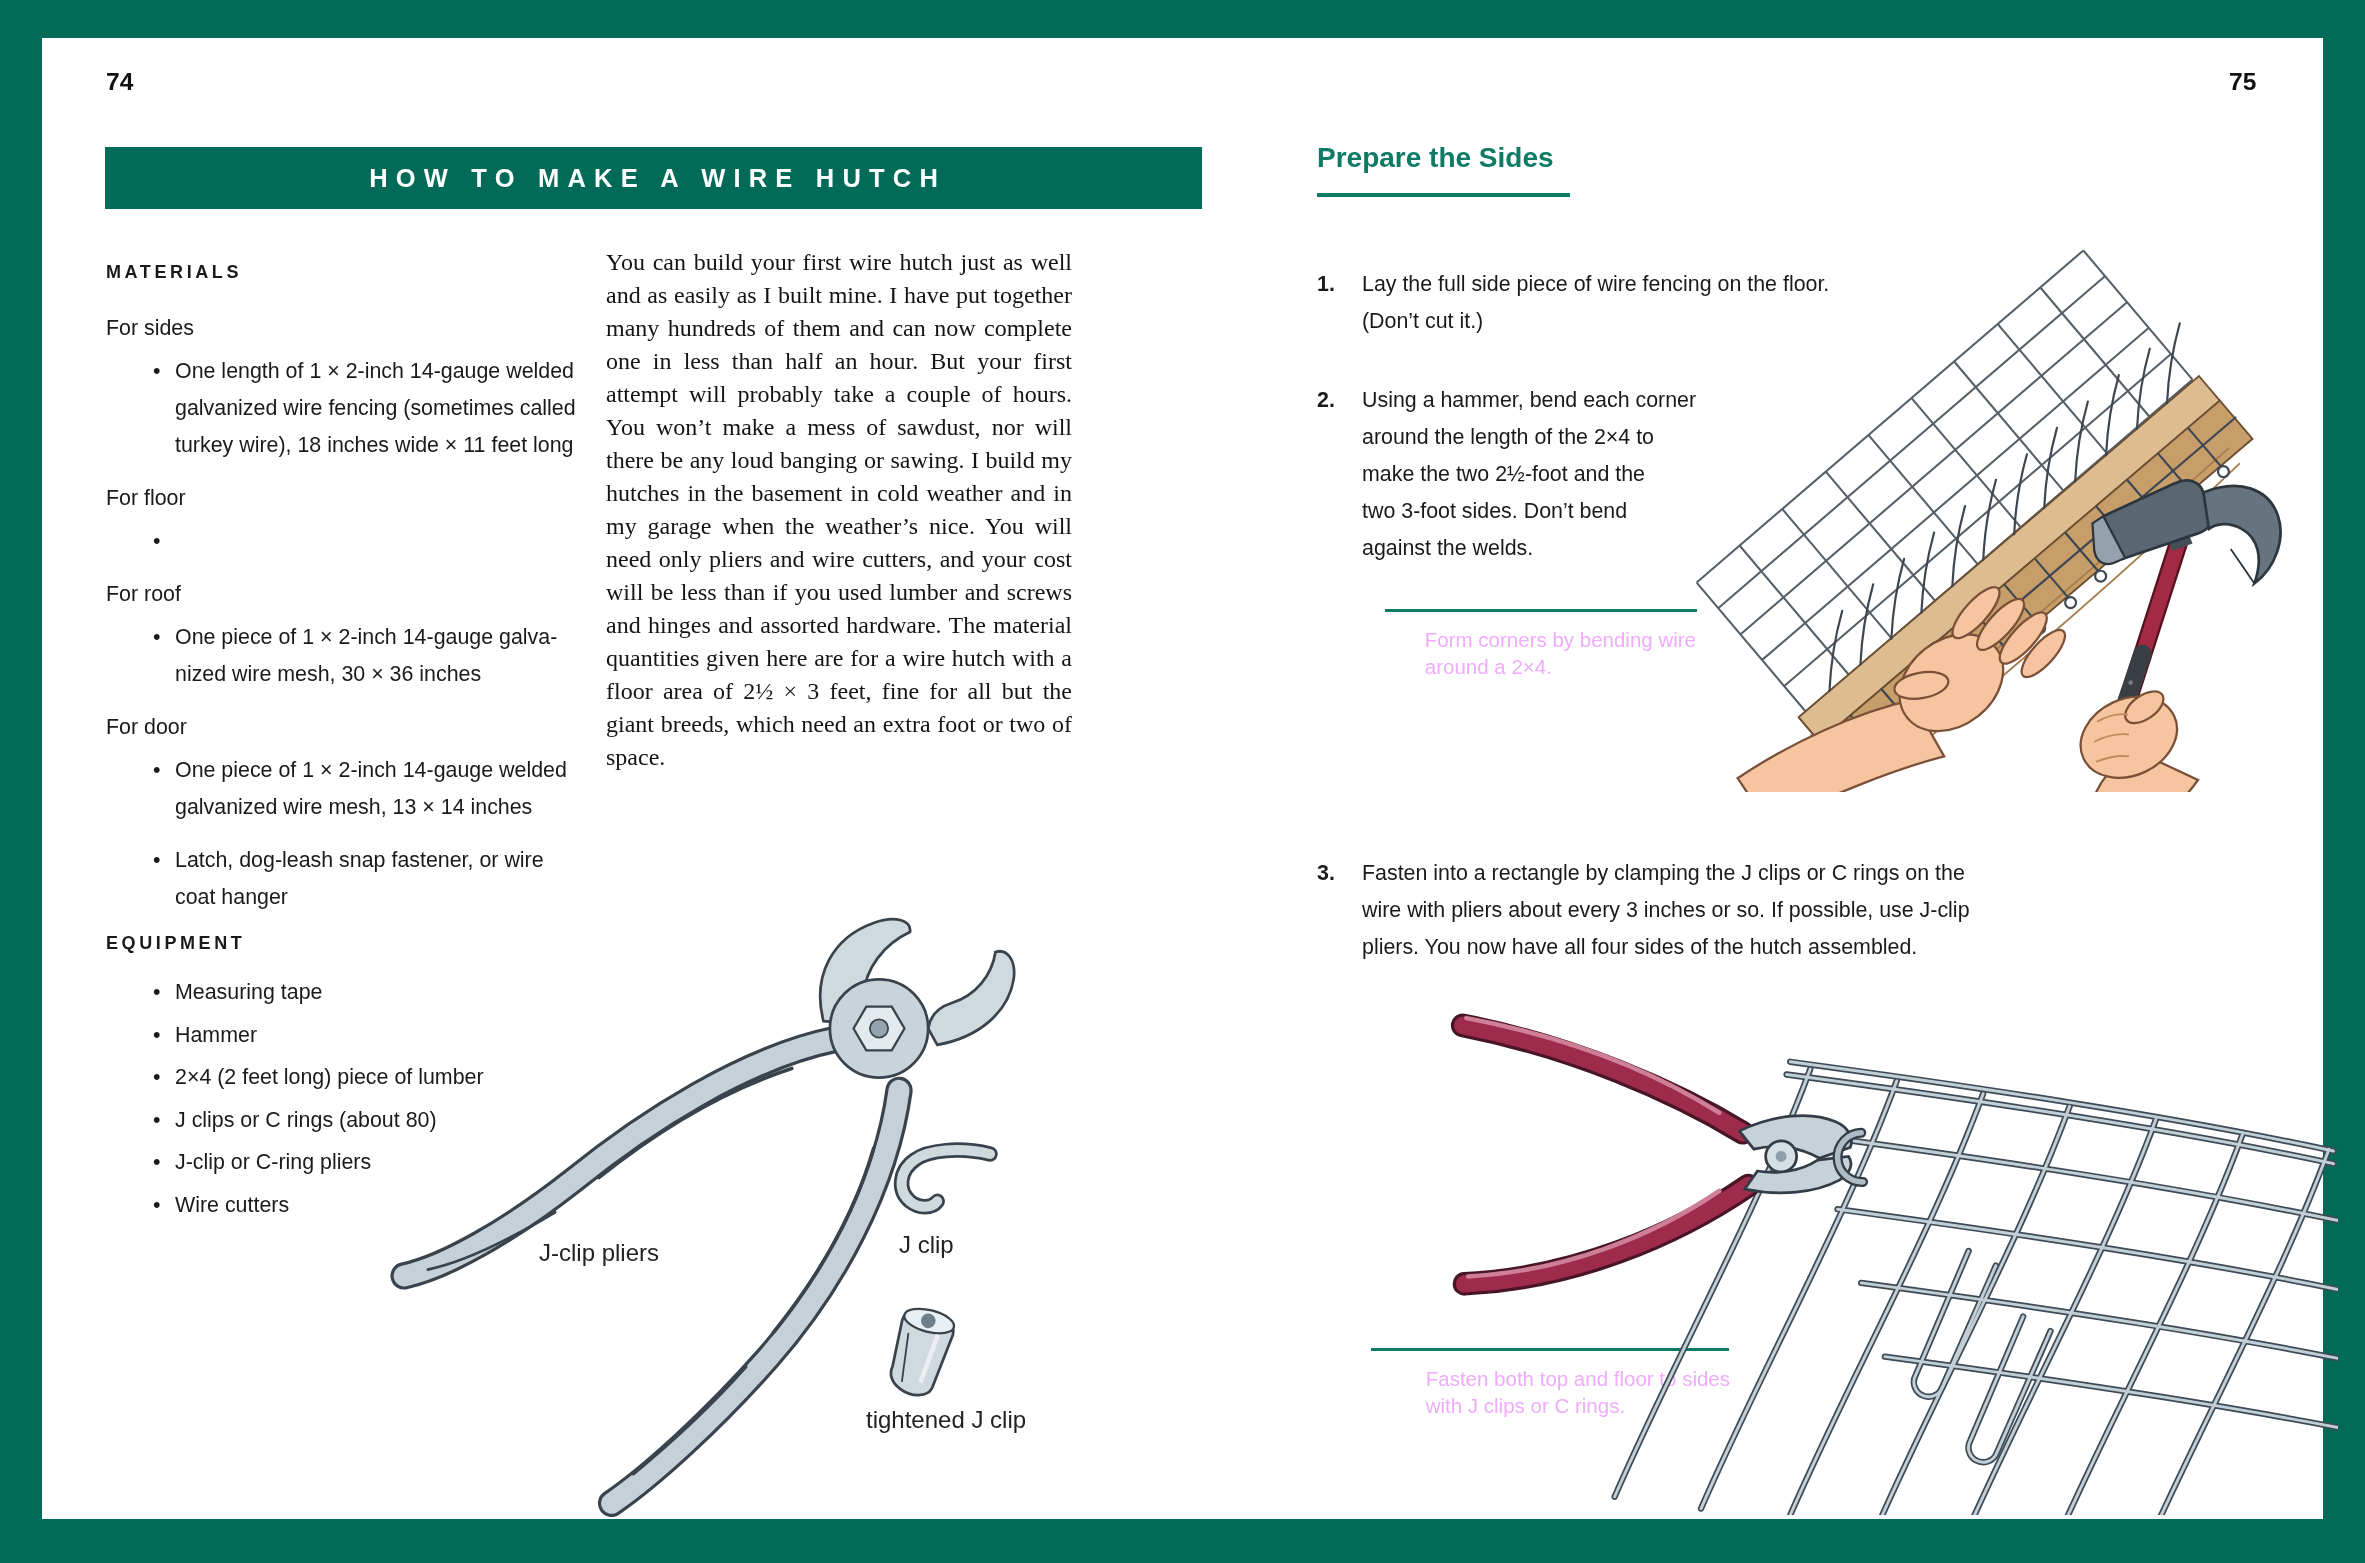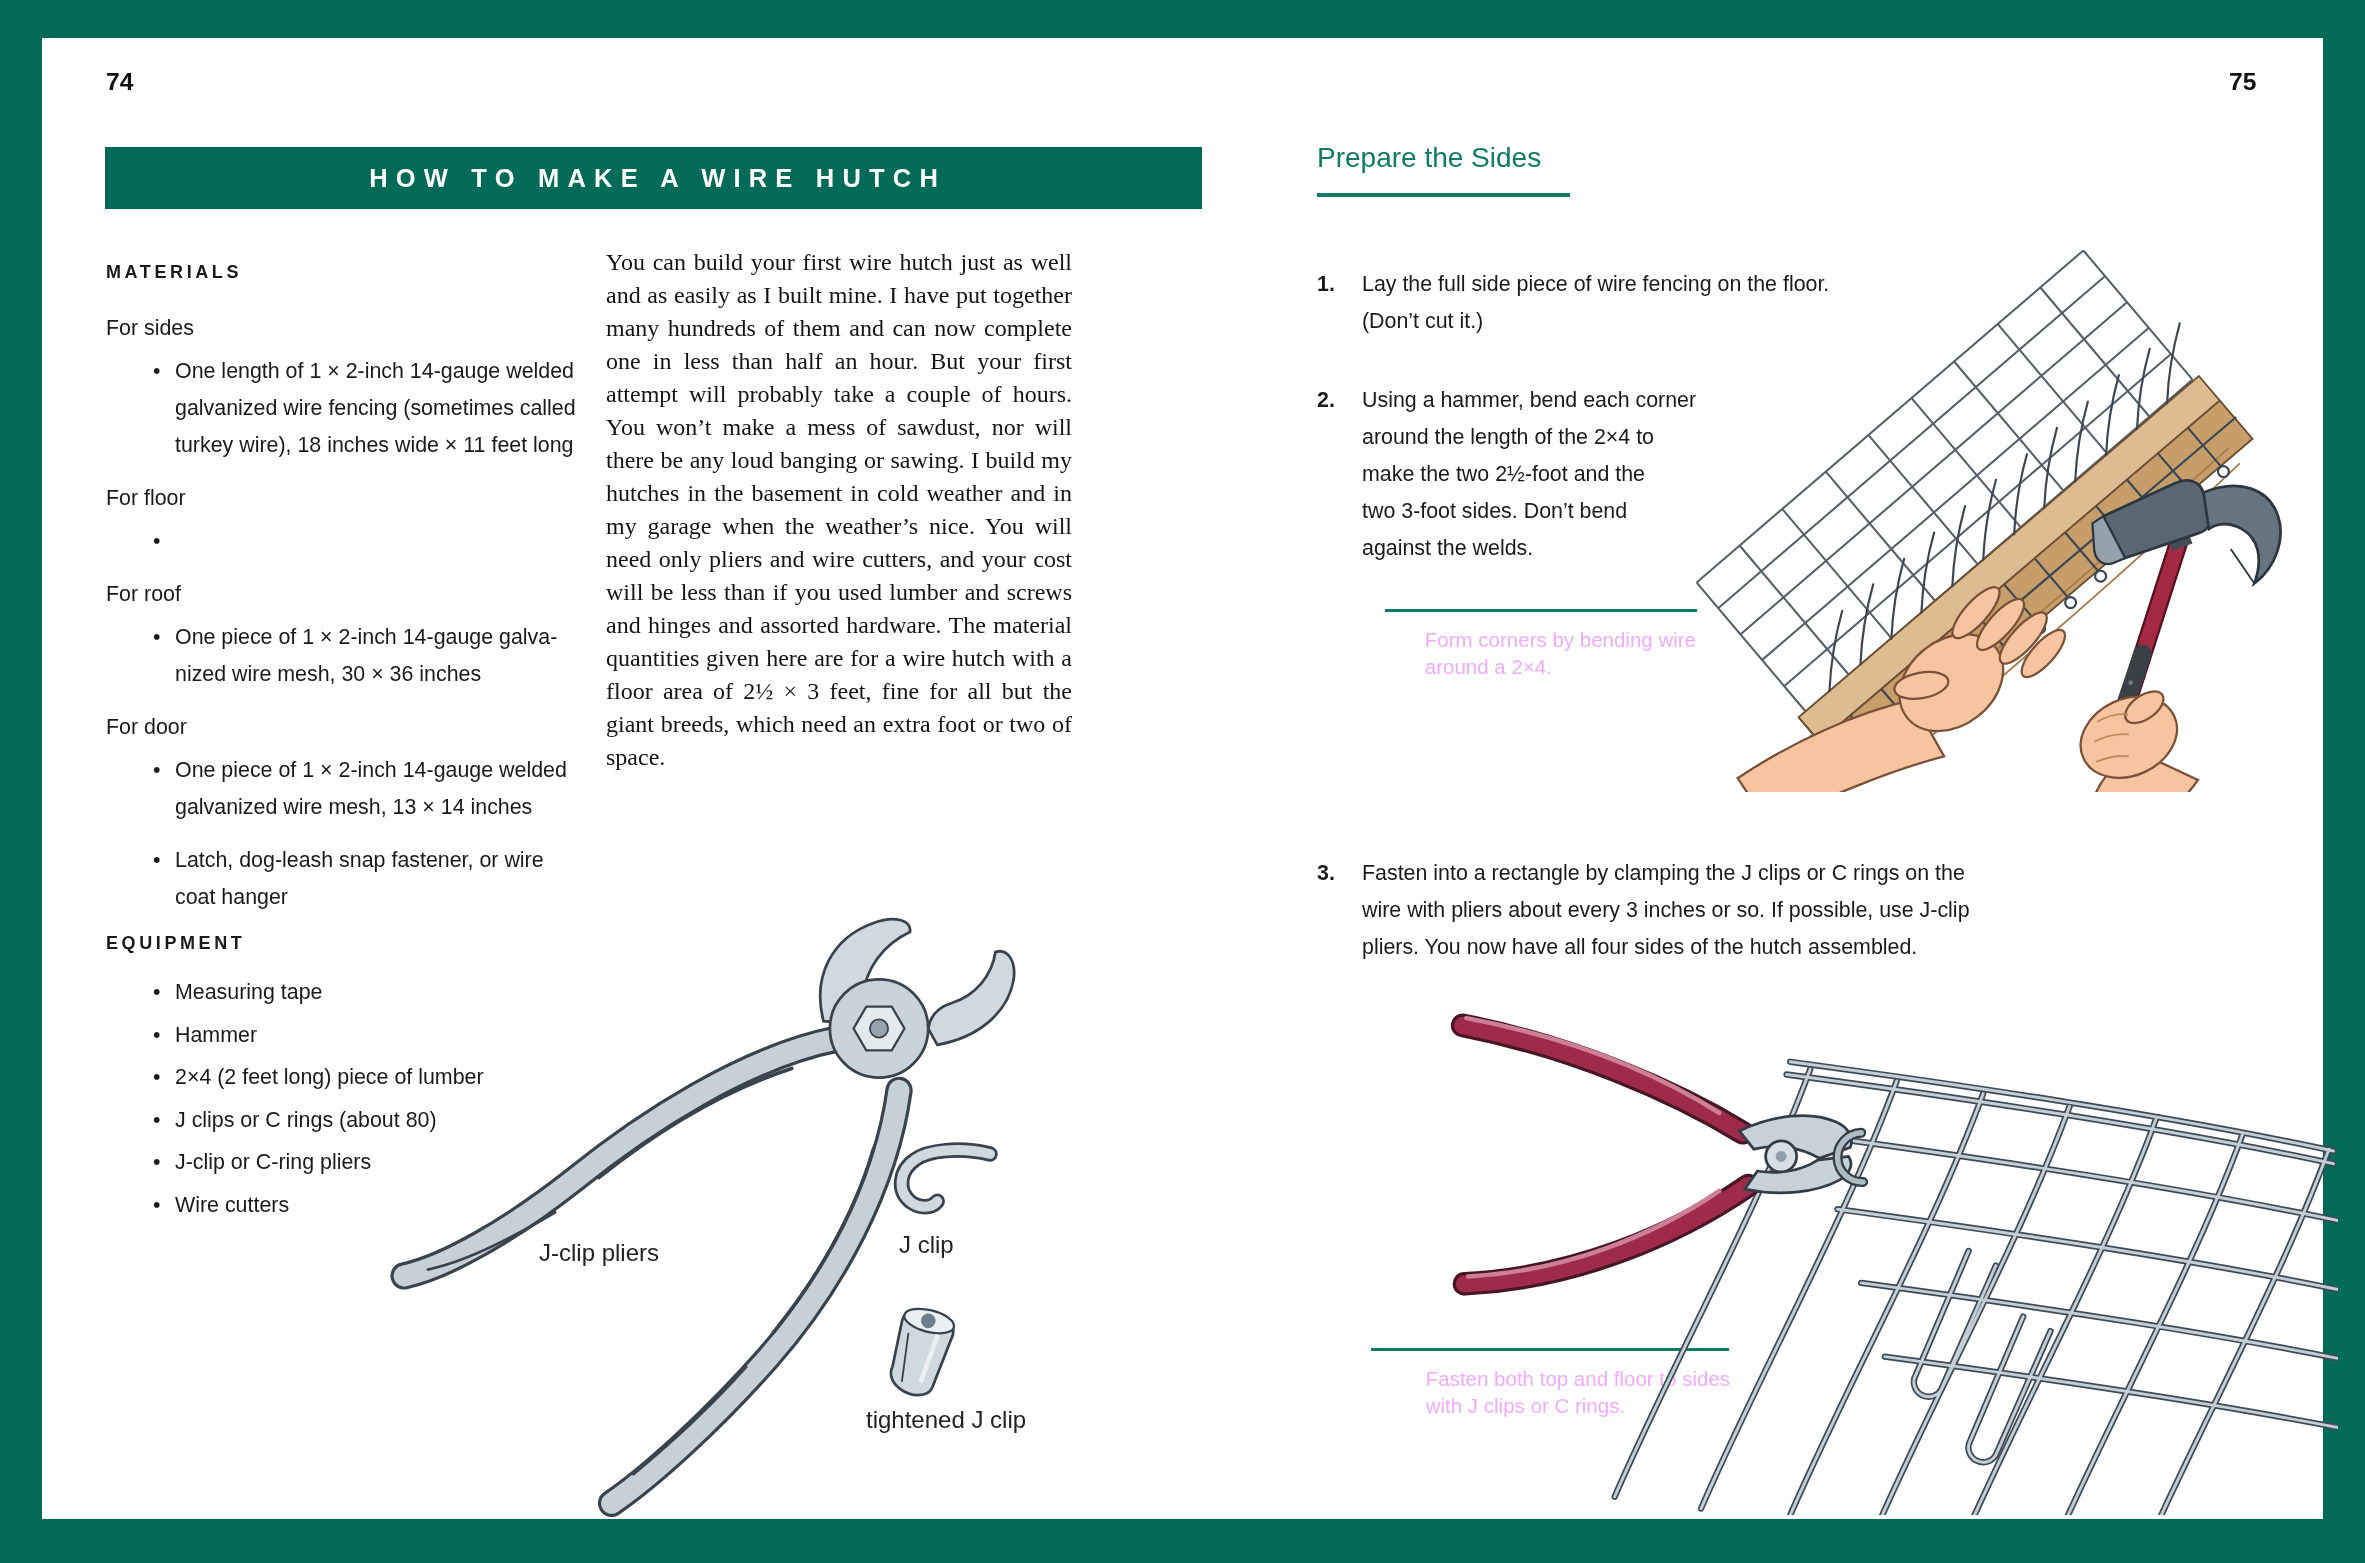--- a/index.html
+++ b/index.html
@@ -20,21 +20,21 @@
   .bullet{display:flex;padding-left:47px;margin-bottom:16.4px;}
   .bullet .dot{width:22px;flex:none;font-size:21.4px;line-height:37px;}
   .blines{font-size:21.4px;line-height:37px;white-space:nowrap;}
   .equip-list{margin-top:20px;}
   .eq-item{display:flex;padding-left:47px;margin-bottom:5.5px;}
   .eq-item .dot{width:22px;flex:none;font-size:21.4px;line-height:37px;}
   .eq-item .txt{font-size:21.4px;line-height:37px;white-space:nowrap;}
   .serif-col{left:606px;top:246px;width:466px;
     font-family:"Liberation Serif",serif;font-size:24px;line-height:33px;
     text-align:justify;color:#141414;}
-  .sec-title{left:1317px;top:142px;font-size:28px;font-weight:normal;color:#0E7B66;}
+  .sec-title{left:1317px;top:142px;font-size:28px;font-weight:bold;color:#0E7B66;}
   .sec-rule{left:1317px;top:193px;width:253px;height:3.6px;background:#0E7B66;}
   .step-num{font-size:21.4px;font-weight:bold;}
   .step-lines{font-size:21.4px;line-height:37px;white-space:nowrap;}
   .cap-rule{height:2.7px;background:#0E7B66;}
   .caption{font-size:20.5px;line-height:27px;text-align:left;color:#f0abfc;white-space:nowrap;}
   .ill-label{font-size:24px;color:#222;white-space:nowrap;}
   svg{display:block;}
 </style>
 </head>
 <body>

